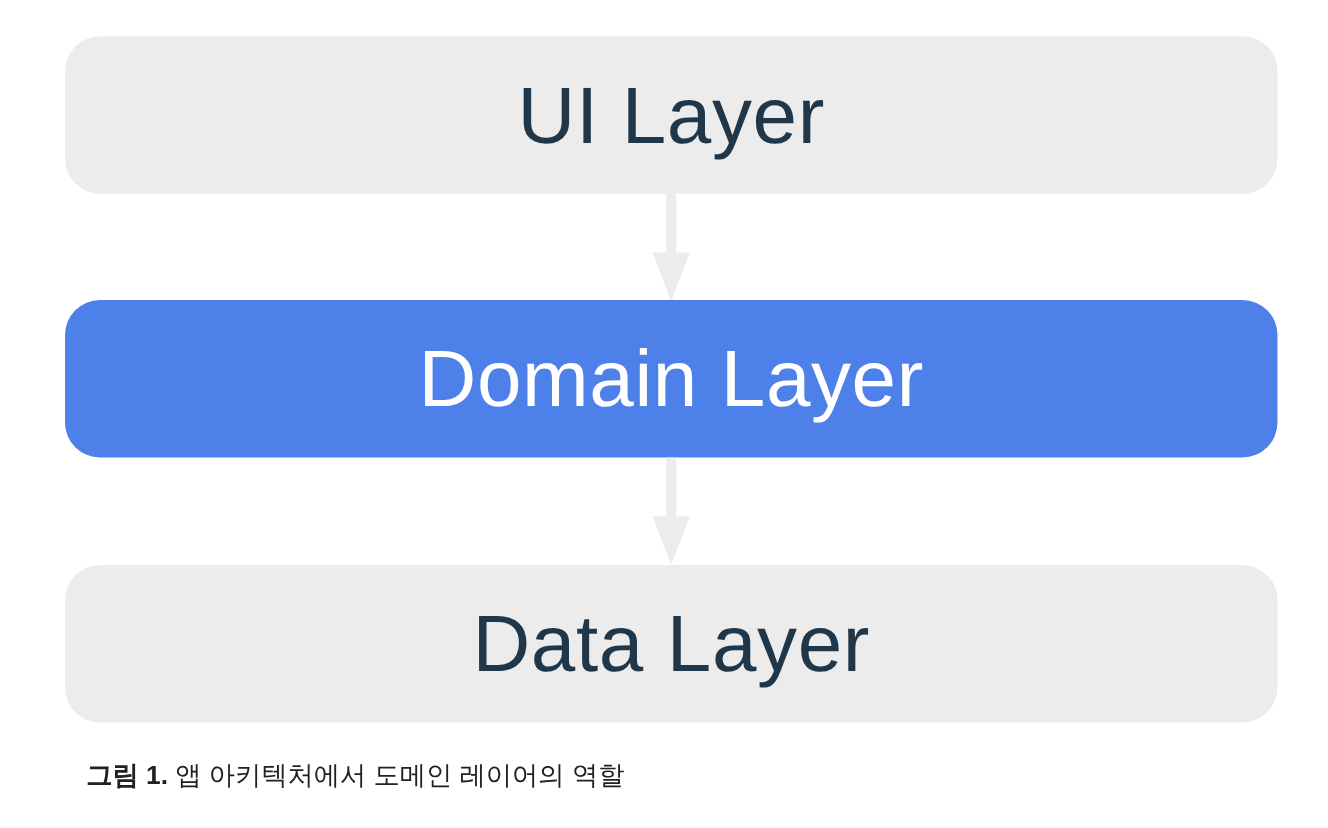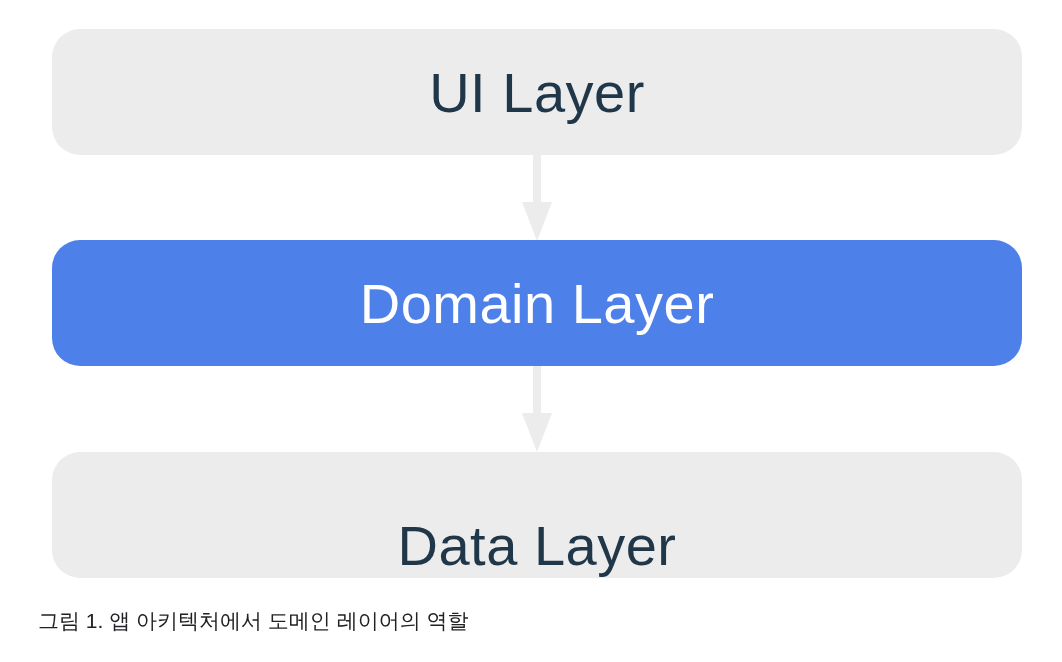--- a/index.html
+++ b/index.html
@@ -13,29 +13,29 @@
   .diagram { position: absolute; inset: 0; }
   .layer-box {
     position: absolute;
     left: 52px;
     width: 970px;
     height: 126px;
     border-radius: 28px;
     display: flex;
     align-items: center;
     justify-content: center;
-    font-size: 56px;
+    font-size: 64px;
     font-weight: 400;
     letter-spacing: 0.5px;
   }
   .layer-gray { background: #ececec; color: #1f3749; }
   .layer-blue { background: #4e80ea; color: #ffffff; justify-content: center; }
   .box-ui     { top: 29px; }
   .box-domain { top: 240px; }
-  .box-data   { top: 452px; align-items: flex-end; }
+  .box-data   { top: 452px; }
   .arrow { position: absolute; left: 522px; width: 30px; }
   .arrow-1 { top: 155px; }
   .arrow-2 { top: 366px; }
   .arrow .stem {
     position: absolute;
     left: 11px; top: 0;
     width: 8px; height: 47px;
     background: #ececec;
   }
   .arrow .head {
@@ -47,21 +47,21 @@
     border-top: 39px solid #ececec;
   }
   .caption {
     position: absolute;
     left: 38px;
     top: 606px;
     font-size: 21px;
     line-height: 29px;
     color: #202124;
   }
-  .caption .caption-prefix { font-weight: 400; }
+  .caption .caption-prefix { font-weight: 700; margin-left: 31px; }
 </style>
 </head>
 <body>
 
 <div class="diagram">
 
   <div class="layer-box layer-gray box-ui">
     <span>UI Layer</span>
   </div>
 

